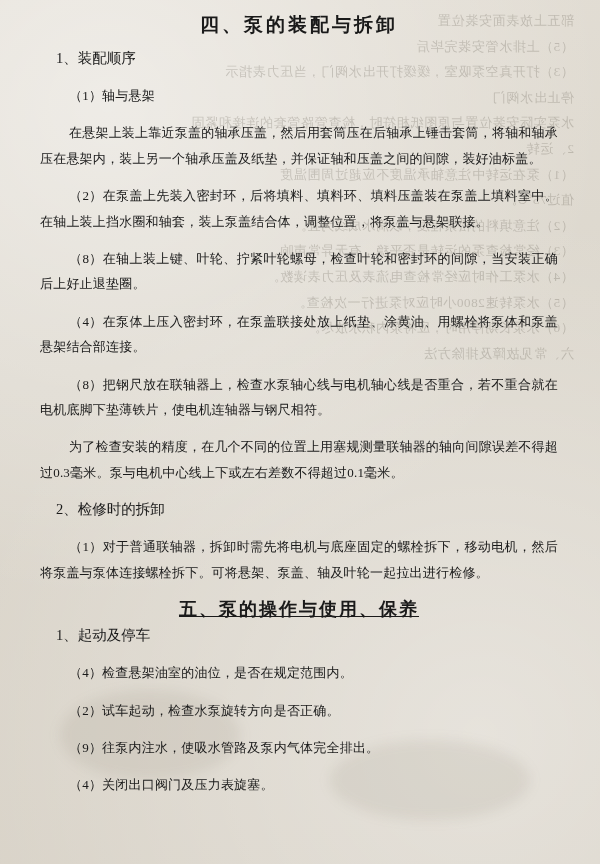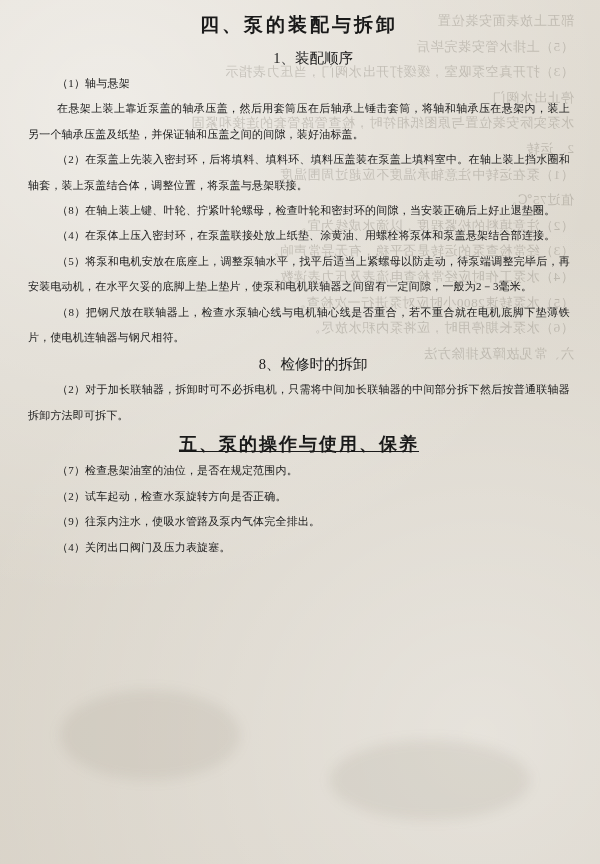--- a/index.html
+++ b/index.html
@@ -62,26 +62,25 @@
     margin: 4px 0 2px 0;
     letter-spacing: 2px;
     text-decoration: underline;
   }
   .h3 {
     font-size: 14.5px;
     font-weight: normal;
     margin: 2px 0 0 0;
     text-indent: 28px;
     line-height: 25px;
-    text-align: center;
   }
   p.para {
-    font-size: 11px;
+    font-size: 13px;
     line-height: 25.4px;
-    margin: 0;
+    margin: 12px;
     text-align: justify;
     text-justify: inter-ideograph;
     text-indent: 29px;
     letter-spacing: 0.2px;
   }
   .blk { margin-bottom: 0px; }
   .smudge {
     position:absolute;
     border-radius:50%;
     background: rgba(120,110,90,0.10);
@@ -119,31 +118,32 @@
 
     <h1 class="doc-title">四、泵的装配与拆卸</h1>
 
     <div class="blk">
       <p class="h3">1、装配顺序</p>
       <p class="para">（1）轴与悬架</p>
       <p class="para">在悬架上装上靠近泵盖的轴承压盖，然后用套筒压在后轴承上锤击套筒，将轴和轴承压在悬架内，装上另一个轴承压盖及纸垫，并保证轴和压盖之间的间隙，装好油标盖。</p>
       <p class="para">（2）在泵盖上先装入密封环，后将填料、填料环、填料压盖装在泵盖上填料室中。在轴上装上挡水圈和轴套，装上泵盖结合体，调整位置，将泵盖与悬架联接。</p>
       <p class="para">（8）在轴上装上键、叶轮、拧紧叶轮螺母，检查叶轮和密封环的间隙，当安装正确后上好止退垫圈。</p>
       <p class="para">（4）在泵体上压入密封环，在泵盖联接处放上纸垫、涂黄油、用螺栓将泵体和泵盖悬架结合部连接。</p>
-      <p class="para">（5）将泵和电机安放在底座上，调整泵轴水平，找平后适当上紧螺母以防走动，待泵端调整完毕后，再安装电动机，在水平欠妥的底脚上垫上垫片，使泵和电机联轴器之间留有一定间隙，一般为2－3毫米。</p>
       <p class="para">（8）把钢尺放在联轴器上，检查水泵轴心线与电机轴心线是否重合，若不重合就在电机底脚下垫薄铁片，使电机连轴器与钢尺相符。</p>
+      <p class="para">为了检查安装的精度，在几个不同的位置上用塞规测量联轴器的轴向间隙误差不得超过0.3毫米。泵与电机中心线上下或左右差数不得超过0.1毫米。</p>
     </div>
 
     <div class="blk">
-      <p class="h3">8、检修时的拆卸</p>
-      <p class="para">（2）对于加长联轴器，拆卸时可不必拆电机，只需将中间加长联轴器的中间部分拆下然后按普通联轴器拆卸方法即可拆下。</p>
+      <p class="h3">2、检修时的拆卸</p>
+      <p class="para">（1）对于普通联轴器，拆卸时需先将电机与底座固定的螺栓拆下，移动电机，然后将泵盖与泵体连接螺栓拆下。可将悬架、泵盖、轴及叶轮一起拉出进行检修。</p>
     </div>
 
     <div class="blk">
       <h2 class="sec-title">五、泵的操作与使用、保养</h2>
-      <p class="para">（7）检查悬架油室的油位，是否在规定范围内。</p>
+      <p class="h3">1、起动及停车</p>
+      <p class="para">（4）检查悬架油室的油位，是否在规定范围内。</p>
       <p class="para">（2）试车起动，检查水泵旋转方向是否正确。</p>
       <p class="para">（9）往泵内注水，使吸水管路及泵内气体完全排出。</p>
       <p class="para">（4）关闭出口阀门及压力表旋塞。</p>
     </div>
 
   </div>
 </div>
 
 </body></html>

